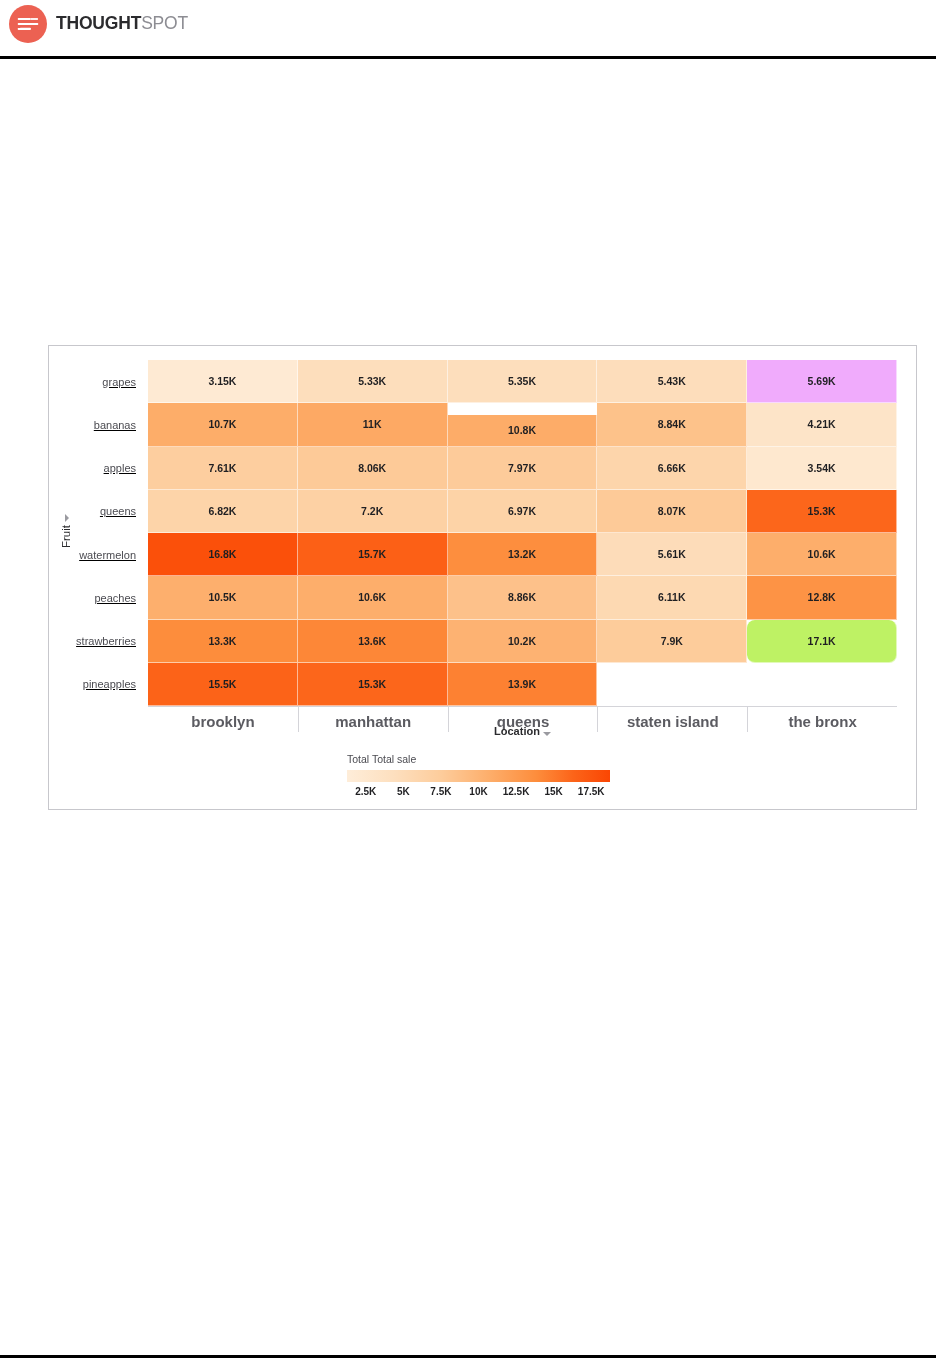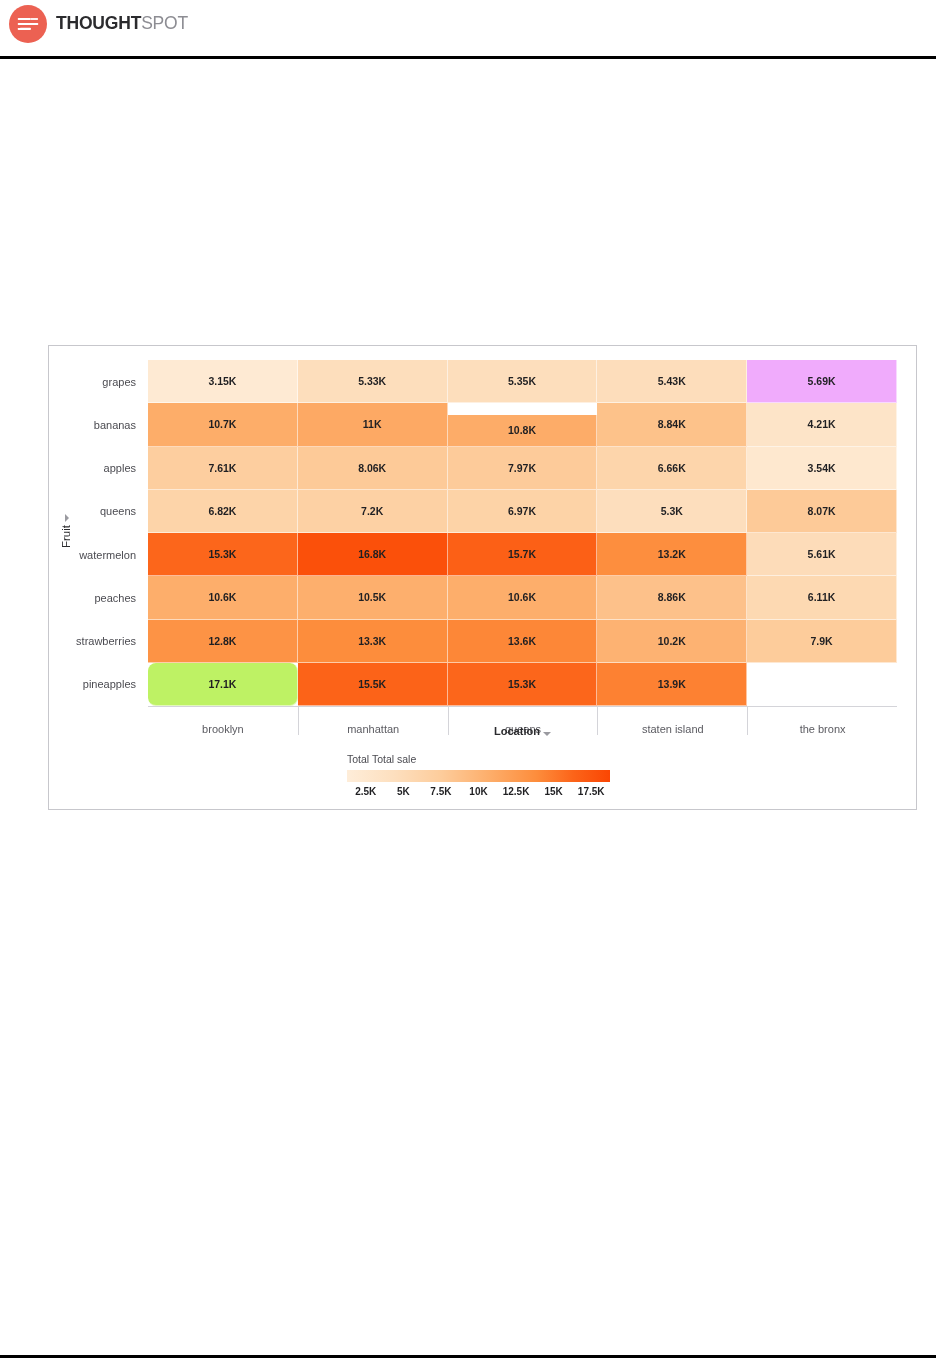--- a/index.html
+++ b/index.html
@@ -136,20 +136,21 @@
 
   
   #row-labels {
     position: absolute;
     left: 0px;
     top: 14px;
     width: 93px;
     height: 346px;
     display: flex;
     flex-direction: column;
+    text-decoration: underline;
   }
   .row-label {
     flex: 1 1 0;
     display: flex;
     align-items: center;
     justify-content: flex-end;
     font-size: 11px;
     color: #4b4b51;
     padding-right: 6px;
     box-sizing: border-box;
@@ -165,26 +166,27 @@
     height: 26px;
     display: grid;
     grid-template-columns: repeat(5, 1fr);
     border-top: 1px solid #d4d4d9;
     box-sizing: border-box;
   }
   .col-label {
     display: flex;
     align-items: flex-start;
     justify-content: center;
-    padding-top: 16px;
-    font-size: 11px;
+    padding-top: 6px;
+    font-size: 15px;
     color: #5b5b61;
     box-sizing: border-box;
     border-left: 1px solid #d4d4d9;
     white-space: nowrap;
+    font-weight: bold;
   }
   .col-label:first-child { border-left: none; }
 
   #x-axis-title {
     position: absolute;
     left: 99px;
     top: 379px;
     width: 749px;
     text-align: center;
     font-size: 11px;
@@ -280,21 +282,20 @@
       <div class="hm-cell" style="background: rgb(253, 194, 138);">8.84K</div>
       <div class="hm-cell" style="background: rgb(253, 228, 200);">4.21K</div>
       <div class="hm-cell" style="background: rgb(253, 206, 159);">7.61K</div>
       <div class="hm-cell" style="background: rgb(253, 202, 152);">8.06K</div>
       <div class="hm-cell" style="background: rgb(253, 203, 154);">7.97K</div>
       <div class="hm-cell" style="background: rgb(253, 213, 171);">6.66K</div>
       <div class="hm-cell" style="background: rgb(254, 232, 207);">3.54K</div>
       <div class="hm-cell" style="background: rgb(253, 212, 169);">6.82K</div>
       <div class="hm-cell" style="background: rgb(253, 209, 164);">7.2K</div>
       <div class="hm-cell" style="background: rgb(253, 211, 167);">6.97K</div>
-      <div class="hm-cell" style="background: rgb(253, 222, 189);">5.3K</div>
       <div class="hm-cell" style="background: rgb(253, 202, 152);">8.07K</div>
       <div class="hm-cell" style="background: rgb(252, 102, 27);">15.3K</div>
       <div class="hm-cell" style="background: rgb(251, 80, 10);">16.8K</div>
       <div class="hm-cell" style="background: rgb(252, 96, 22);">15.7K</div>
       <div class="hm-cell" style="background: rgb(253, 142, 62);">13.2K</div>
       <div class="hm-cell" style="background: rgb(253, 220, 185);">5.61K</div>
       <div class="hm-cell" style="background: rgb(253, 174, 107);">10.6K</div>
       <div class="hm-cell" style="background: rgb(253, 175, 109);">10.5K</div>
       <div class="hm-cell" style="background: rgb(253, 174, 107);">10.6K</div>
       <div class="hm-cell" style="background: rgb(253, 193, 138);">8.86K</div>

